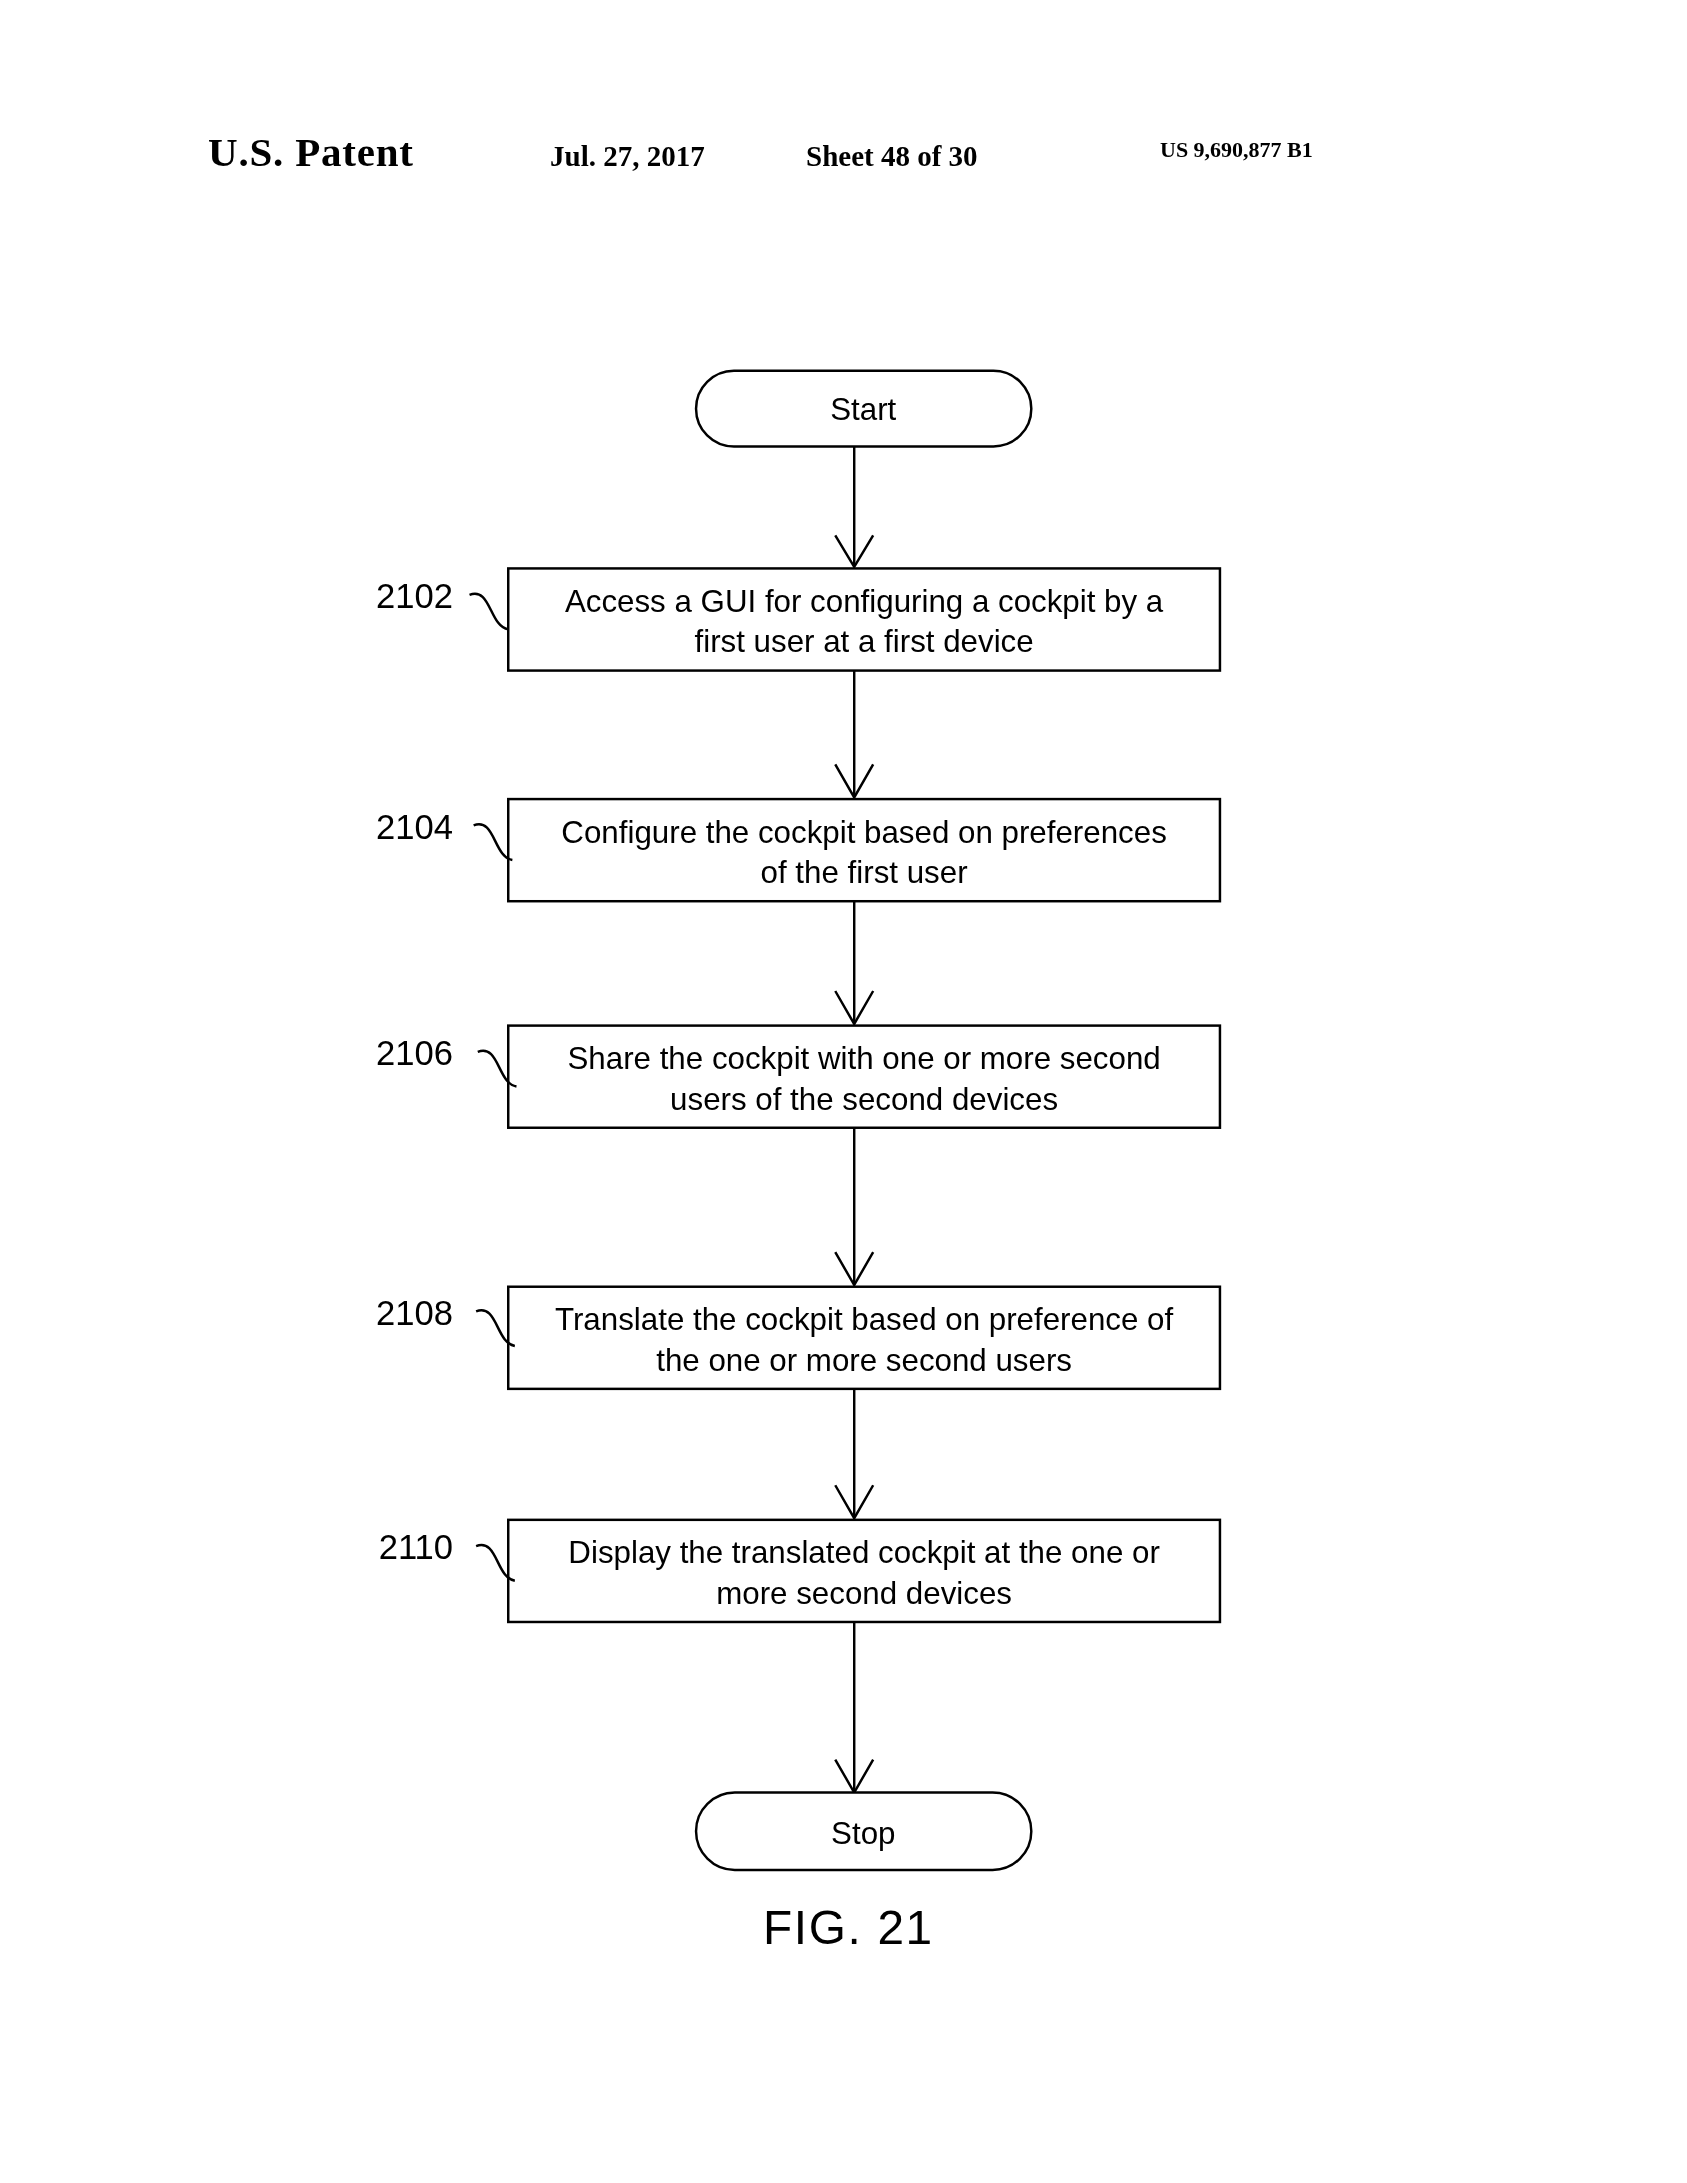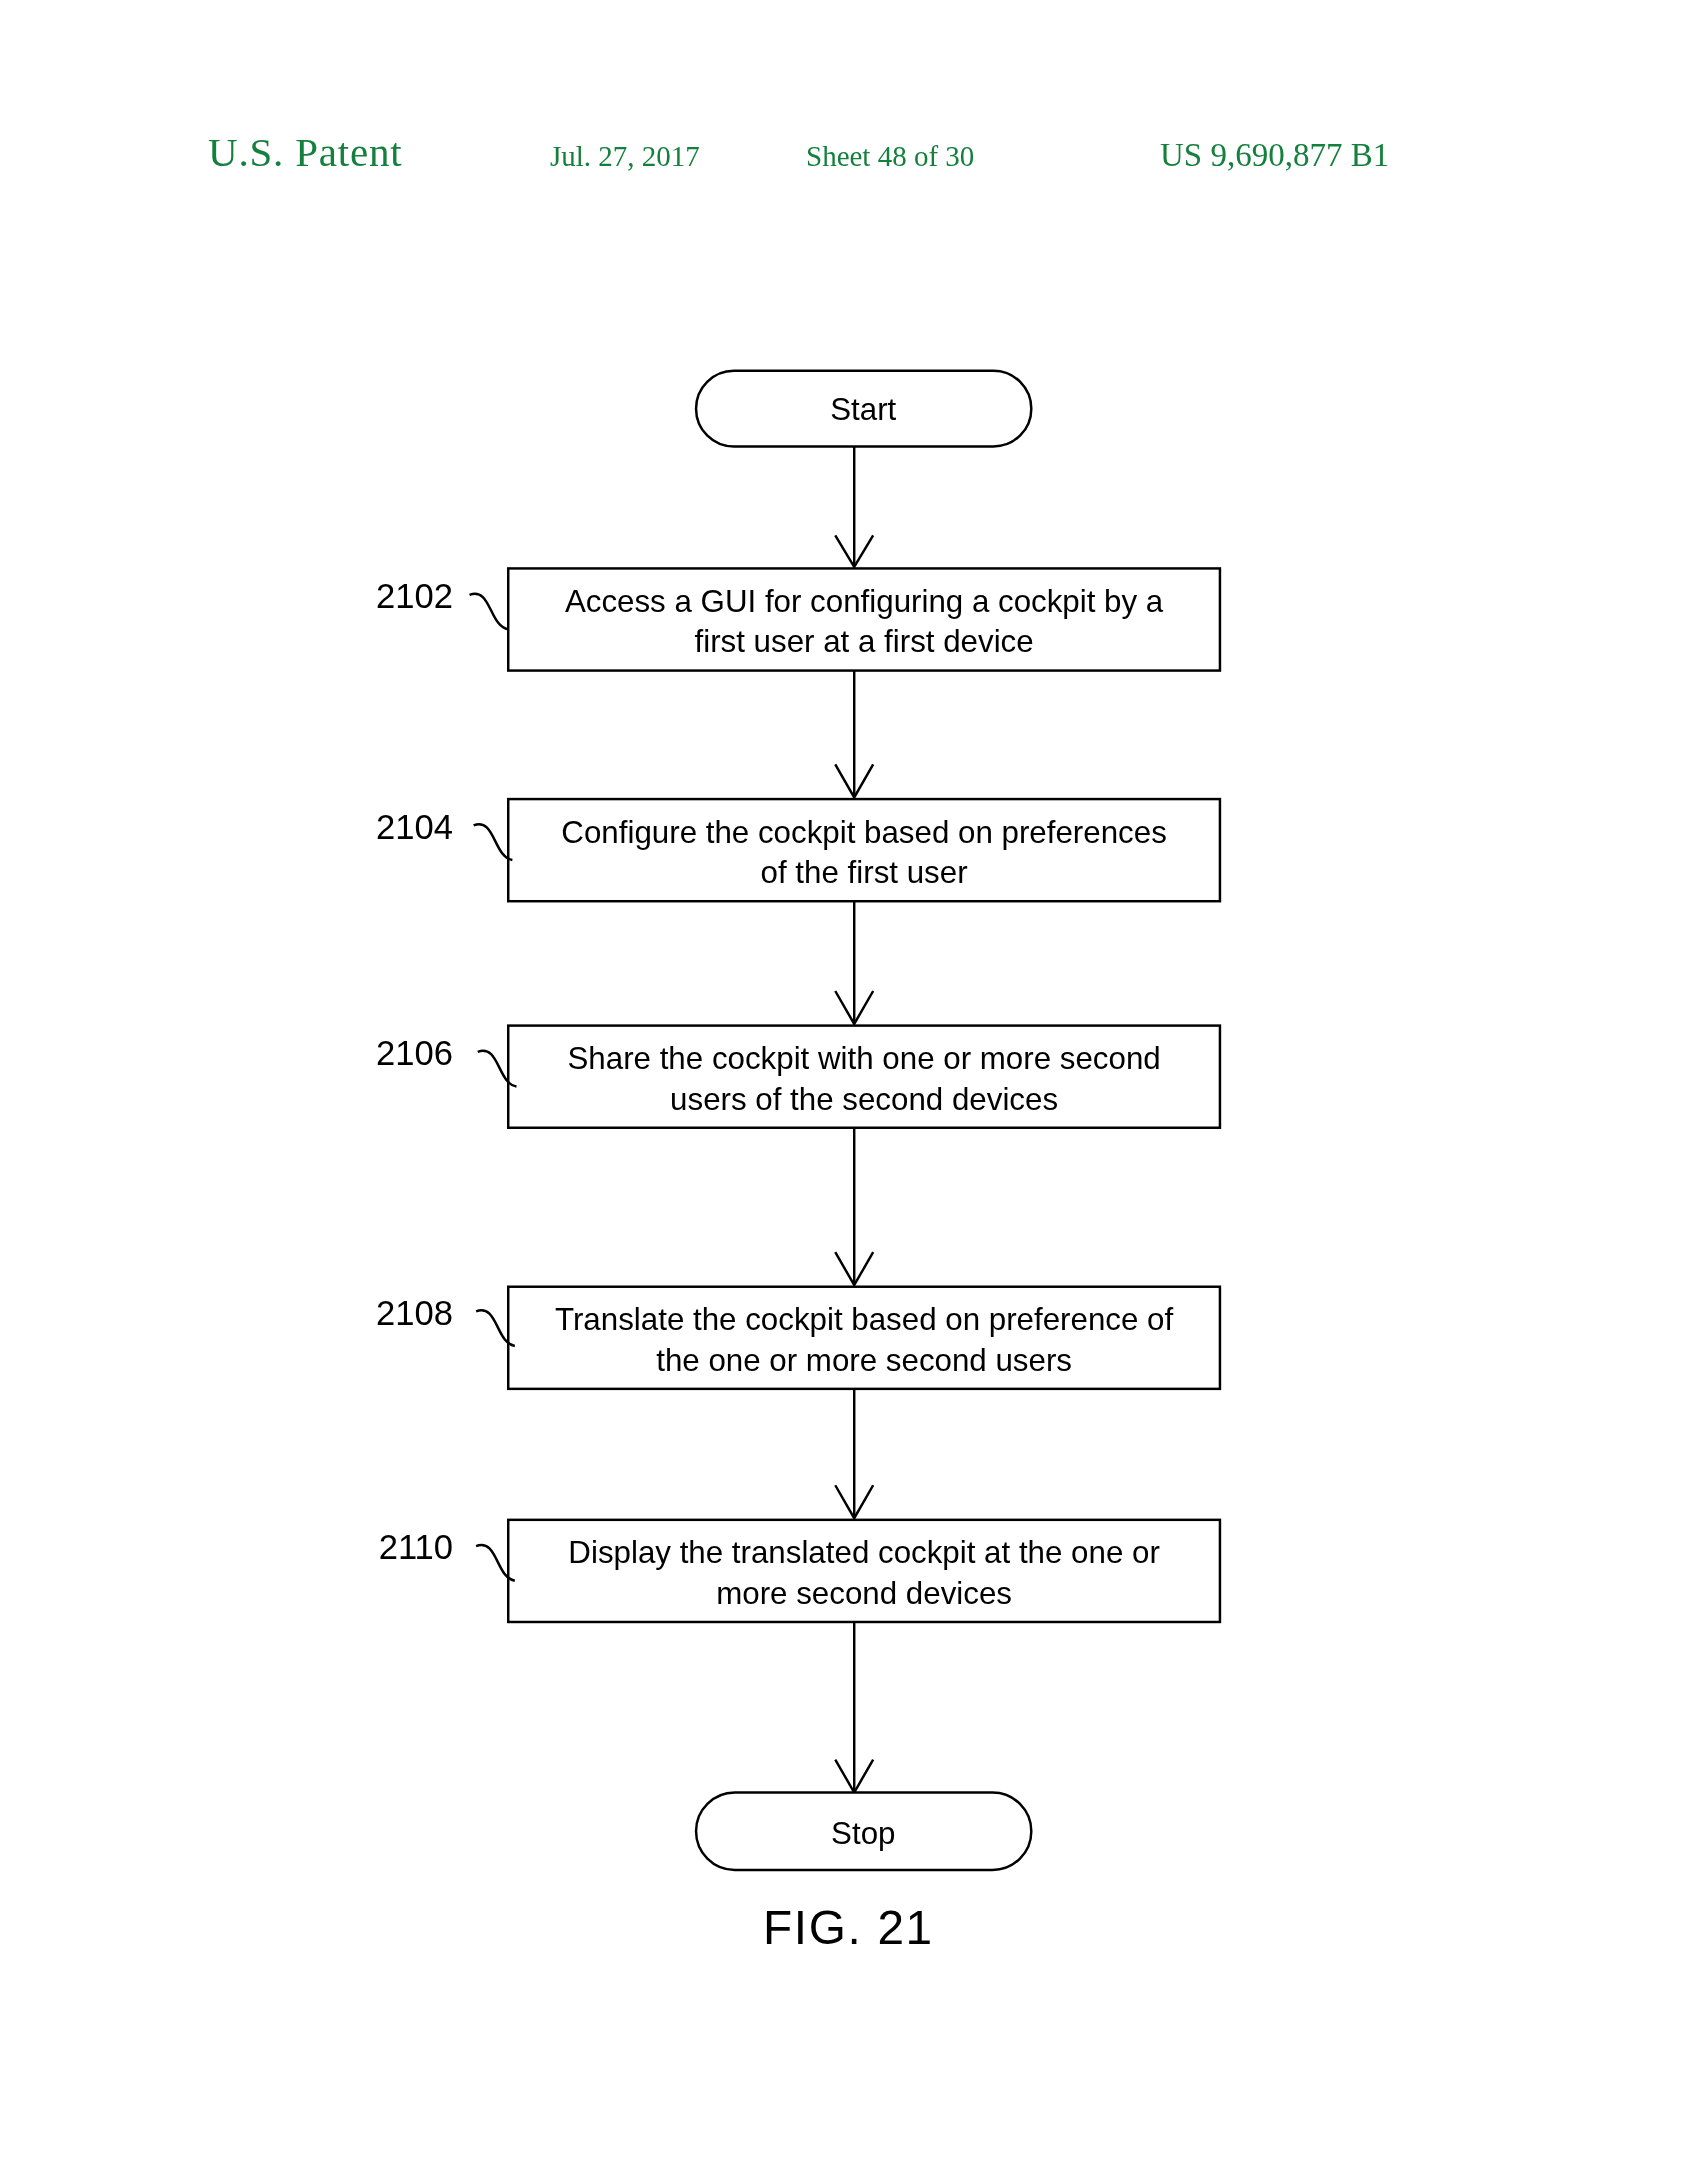--- a/index.html
+++ b/index.html
@@ -20,22 +20,22 @@
   .patent-header {
     position: absolute;
     top: 132px;
     left: 0;
     width: 1687px;
     height: 58px;
   }
   .patent-header .hdr-item {
     position: absolute;
     font-family: "Liberation Serif", serif;
-    font-weight: normal;
-    color: #15803d;
+    font-weight: bold;
+    color: #000000;
     white-space: nowrap;
     line-height: 1;
   }
   .hdr-office {
     left: 208px;
     top: 0px;
     font-size: 41px;
     letter-spacing: 0.8px;
   }
   .hdr-date {
@@ -44,21 +44,21 @@
     font-size: 29px;
   }
   .hdr-sheet {
     left: 806px;
     top: 10px;
     font-size: 29px;
   }
   .hdr-number {
     left: 1160px;
     top: 6.6px;
-    font-size: 33px;
+    font-size: 22px;
   }
 
   
   .figure {
     position: absolute;
     top: 0;
     left: 0;
     width: 1687px;
     height: 1867px;
   }

